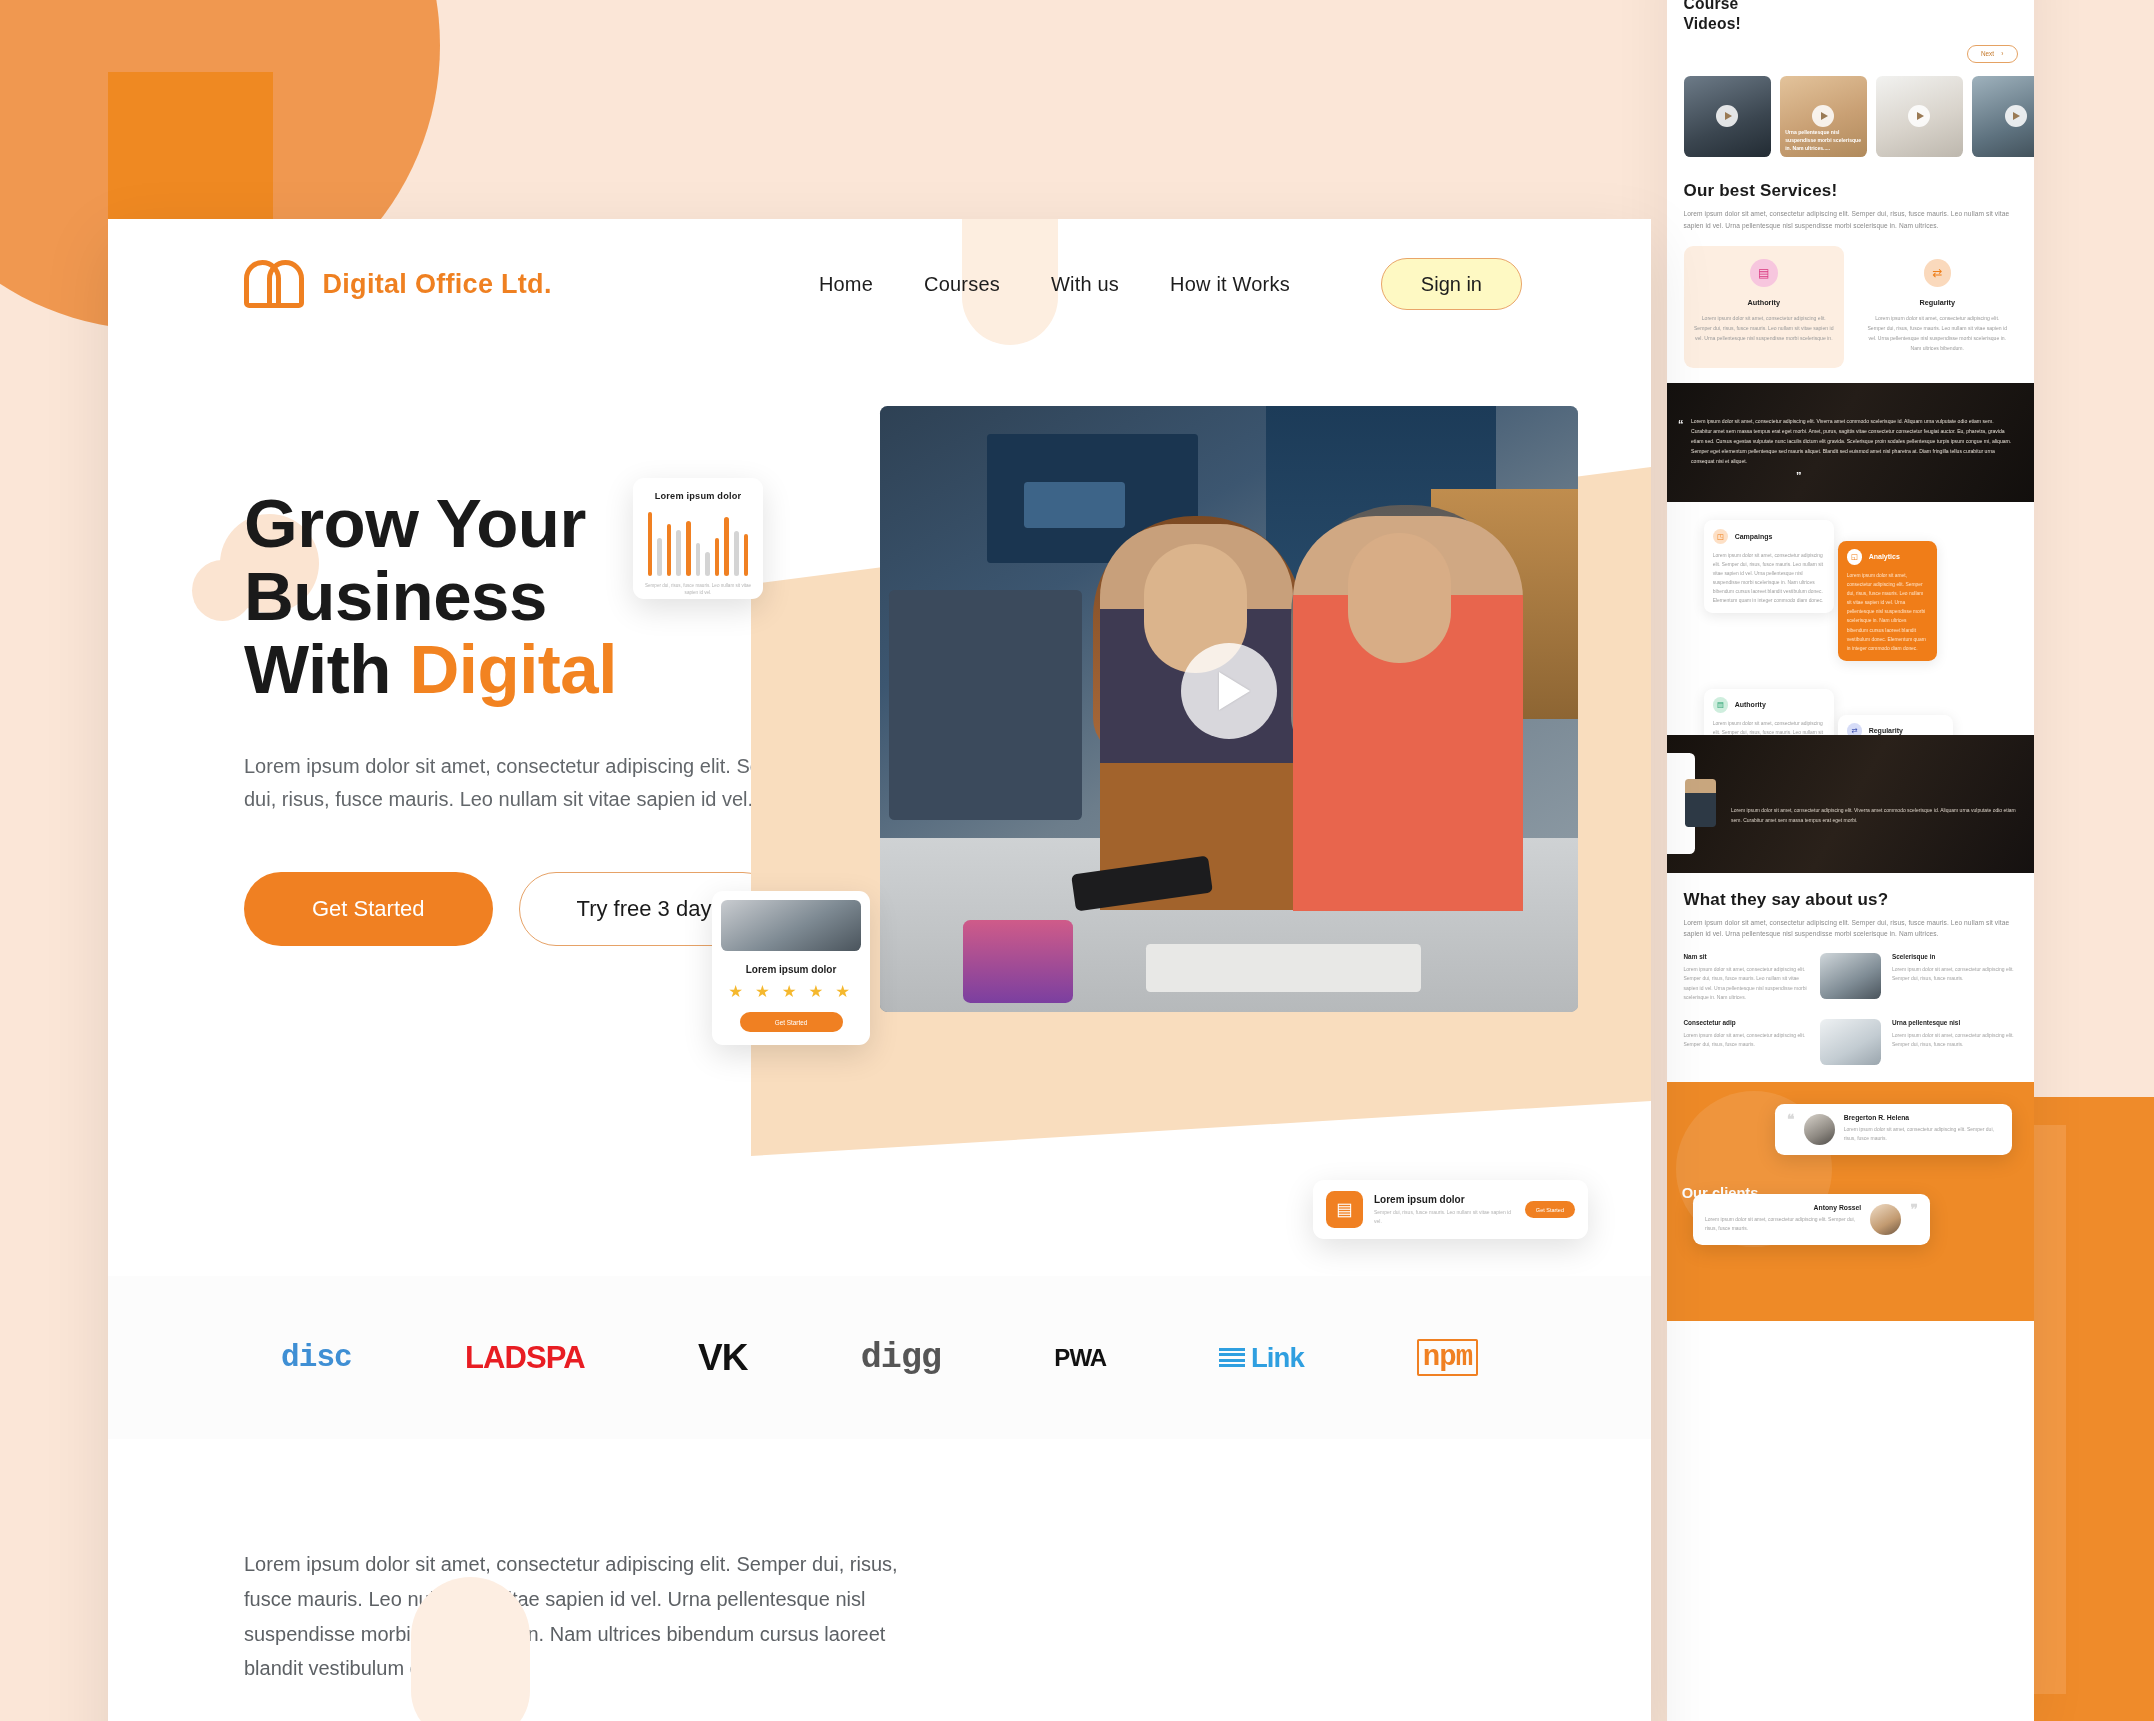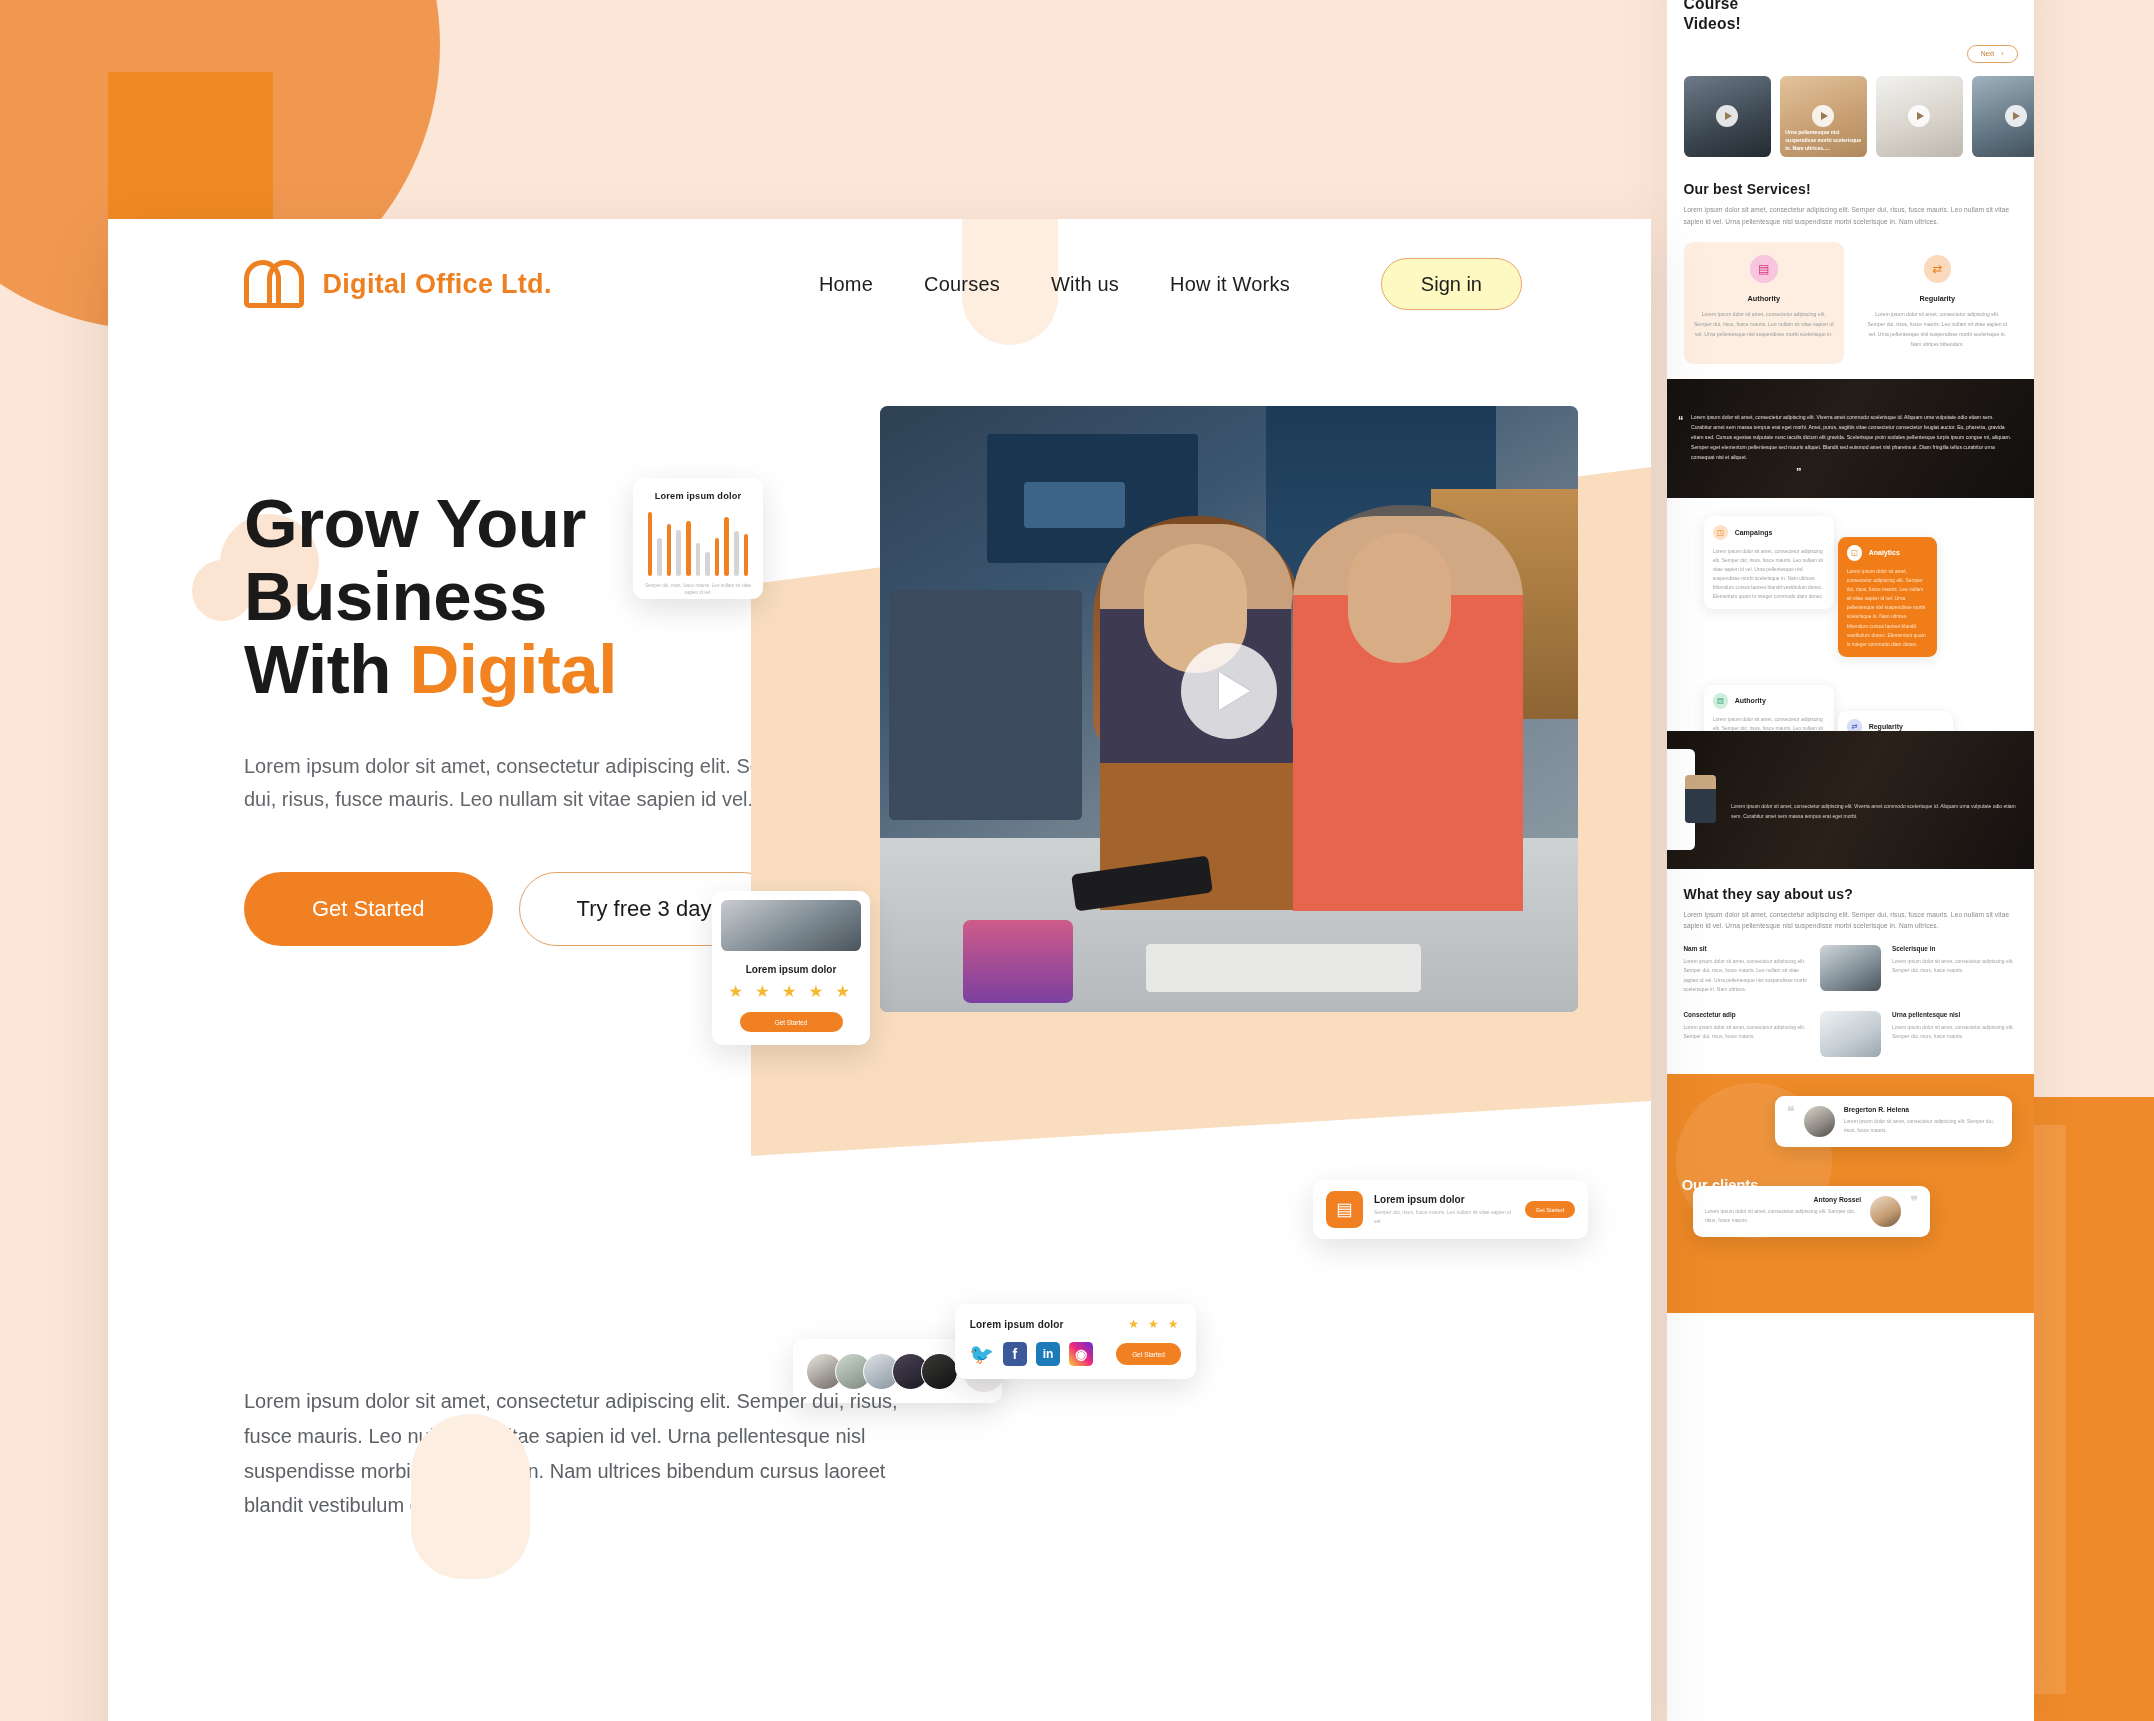--- a/index.html
+++ b/index.html
@@ -33,21 +33,21 @@
   
   .preview {
     position: absolute; left: 1667px; top: -64px;
     width: 367px; height: 1786px;
     background: #ffffff;
     overflow: hidden;
     box-shadow: 0 9.2px 55px rgba(0,0,0,.07);
   }
   .pv-sec { position: relative; padding: 0 16.5px; }
   .pv-h1 { font-size: 15.6px; font-weight: bold; color: #1b1b1b; line-height: 1.28; letter-spacing:0.2px;}
-  .pv-h2 { font-size: 14px; font-weight: bold; color: #1b1b1b; letter-spacing:0.2px;}
+  .pv-h2 { font-size: 17px; font-weight: bold; color: #1b1b1b; letter-spacing:0.2px;}
   .pv-body { font-size: 6.6px; color: #8a8a8a; line-height: 1.75; letter-spacing:0.1px; }
   .pv-next {
     border: 0.9px solid #e5a263; color: #c57a2d; border-radius: 18.4px;
     font-size: 6.4px; padding: 4.6px 13px; display: inline-flex; gap: 7.3px; align-items:center;
     background: #fff;
   }
   .pv-thumbs { display: flex; gap: 9.2px; margin-top: 13px; }
   .pv-thumb {
     width: 87px; height: 81px; border-radius: 6.4px; position: relative;
     overflow: hidden; flex: none;
@@ -581,20 +581,37 @@
           <span class="cert-ic">▤</span>
           <span style="flex:1;">
             <span class="cc-t" style="display:block;">Lorem ipsum dolor</span>
             <span class="cc-s" style="display:block;">Semper dui, risus, fusce mauris. Leo nullam sit vitae sapien id vel.</span>
           </span>
           <button class="cc-b">Get Started</button>
         </div>
       </div>
     </div>
 
+    <div class="brands">
+      <span class="logo logo-disc">disc</span>
+      <span class="logo logo-ladspa">LADSPA</span>
+      <span class="logo logo-vk">VK</span>
+      <span class="logo logo-digg">digg</span>
+      <span class="logo logo-pwa">PWA</span>
+      <span class="logo logo-link">
+        <span class="bars2">
+            <i></i>
+            <i></i>
+            <i></i>
+            <i></i>
+          </span>
+        <span>Link</span>
+      </span>
+      <span class="logo logo-npm">npm</span>
+    </div>
 
     <div class="boost">
       <div class="boost-blob"></div>
       <p>Lorem ipsum dolor sit amet, consectetur adipiscing elit. Semper dui, risus, fusce mauris. Leo nullam sit vitae sapien id vel. Urna pellentesque nisl suspendisse morbi scelerisque in. Nam ultrices bibendum cursus laoreet blandit vestibulum donec.</p>
     </div>
   </div>
 </div>
 
 
 </body></html>

